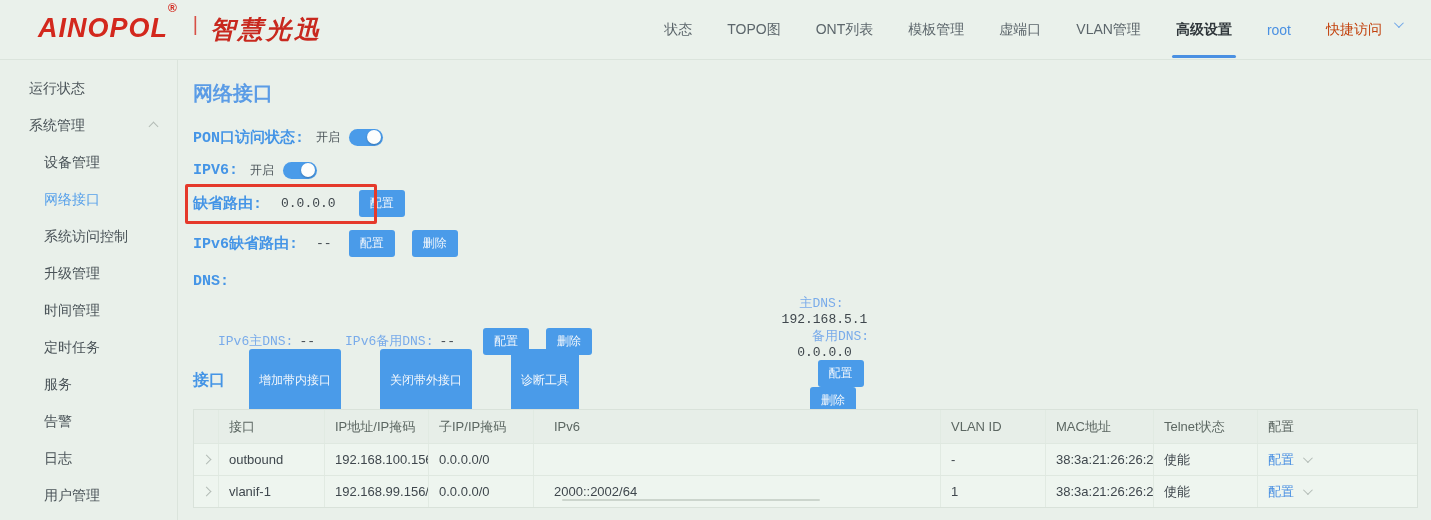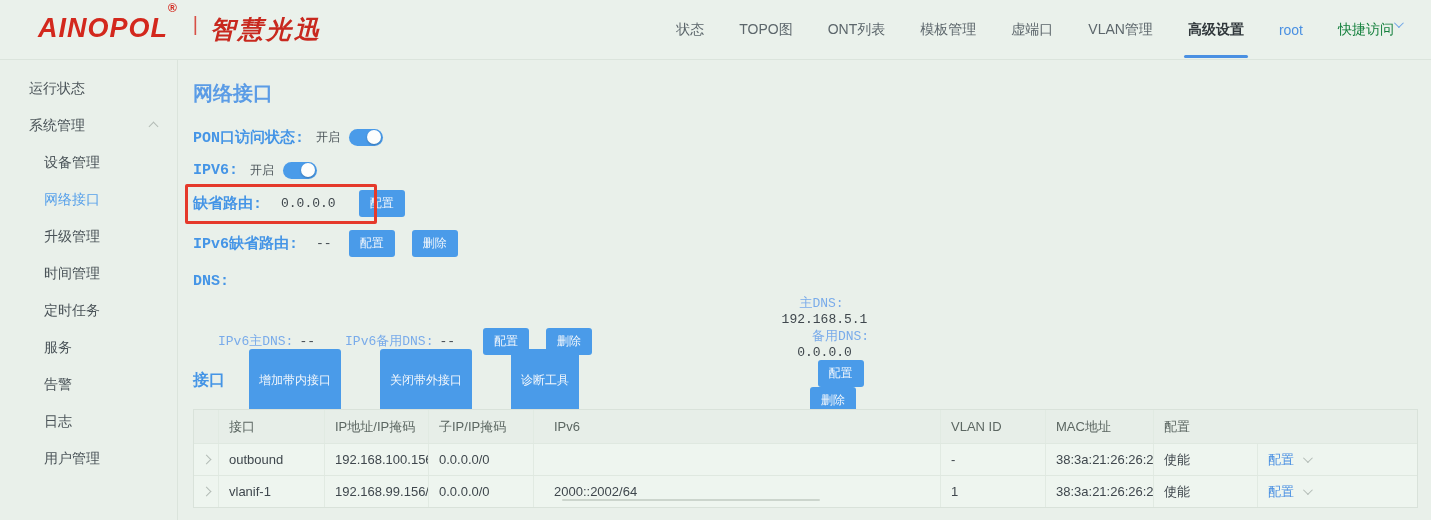--- a/index.html
+++ b/index.html
@@ -28,21 +28,21 @@
     letter-spacing:3px;
   }
   .topnav { margin-left:auto; display:flex; align-items:center; gap:35px; font-size:14px; color:#5c666b; }
   .topnav .nav-item { cursor:pointer; position:relative; height:60px; display:flex; align-items:center; }
   .topnav .nav-item.active { color:#31383c; font-weight:bold; }
   .topnav .nav-item.active::after {
     content:""; position:absolute; left:-4px; right:-4px; bottom:2px;
     height:3px; background:#4a90e2; border-radius:2px;
   }
   .topnav .user-link { color:#4a90e2; cursor:pointer; }
-  .topnav .quick-access { color:#15803d; cursor:pointer; display:flex; align-items:flex-start; gap:0; }
+  .topnav .quick-access { color:#c2410c; cursor:pointer; display:flex; align-items:flex-start; gap:12px; }
 
   
   .chev { display:inline-block; width:7px; height:7px; border-right:1.6px solid; border-bottom:1.6px solid; }
   .chev-down  { transform:rotate(45deg) translateY(-2px); }
   .chev-up    { transform:rotate(-135deg); }
   .chev-right { transform:rotate(-45deg); }
   .chev-blue  { color:#6fa6e8; }
   .chev-gray  { color:#b3bcb6; }
 
   
@@ -143,20 +143,21 @@
 <div class="layout">
 
   <div class="sidebar">
     <div class="side-item">运行状态</div>
     <div class="side-item">
       <span>系统管理</span>
       <span class="side-caret chev chev-up chev-gray"></span>
     </div>
     <div class="side-item sub">设备管理</div>
     <div class="side-item sub active">网络接口</div>
+    <div class="side-item sub">系统访问控制</div>
     <div class="side-item sub">升级管理</div>
     <div class="side-item sub">时间管理</div>
     <div class="side-item sub">定时任务</div>
     <div class="side-item sub">服务</div>
     <div class="side-item sub">告警</div>
     <div class="side-item sub">日志</div>
     <div class="side-item sub">用户管理</div>
   </div>
 
   <div class="main">
@@ -219,20 +220,21 @@
 
     <div class="table-wrap">
       <div class="t-row t-head">
         <div class="t-cell center"></div>
         <div class="t-cell">接口</div>
         <div class="t-cell">IP地址/IP掩码</div>
         <div class="t-cell">子IP/IP掩码</div>
         <div class="t-cell" style="padding-left:20px;">IPv6</div>
         <div class="t-cell">VLAN ID</div>
         <div class="t-cell">MAC地址</div>
+        <div class="t-cell">Telnet状态</div>
         <div class="t-cell">配置</div>
       </div>
 
       <div class="t-row t-body">
         <div class="t-cell center">
             <span class="chev chev-right chev-gray"></span>
           </div>
         <div class="t-cell">outbound</div>
         <div class="t-cell">192.168.100.156/24</div>
         <div class="t-cell">0.0.0.0/0</div>

